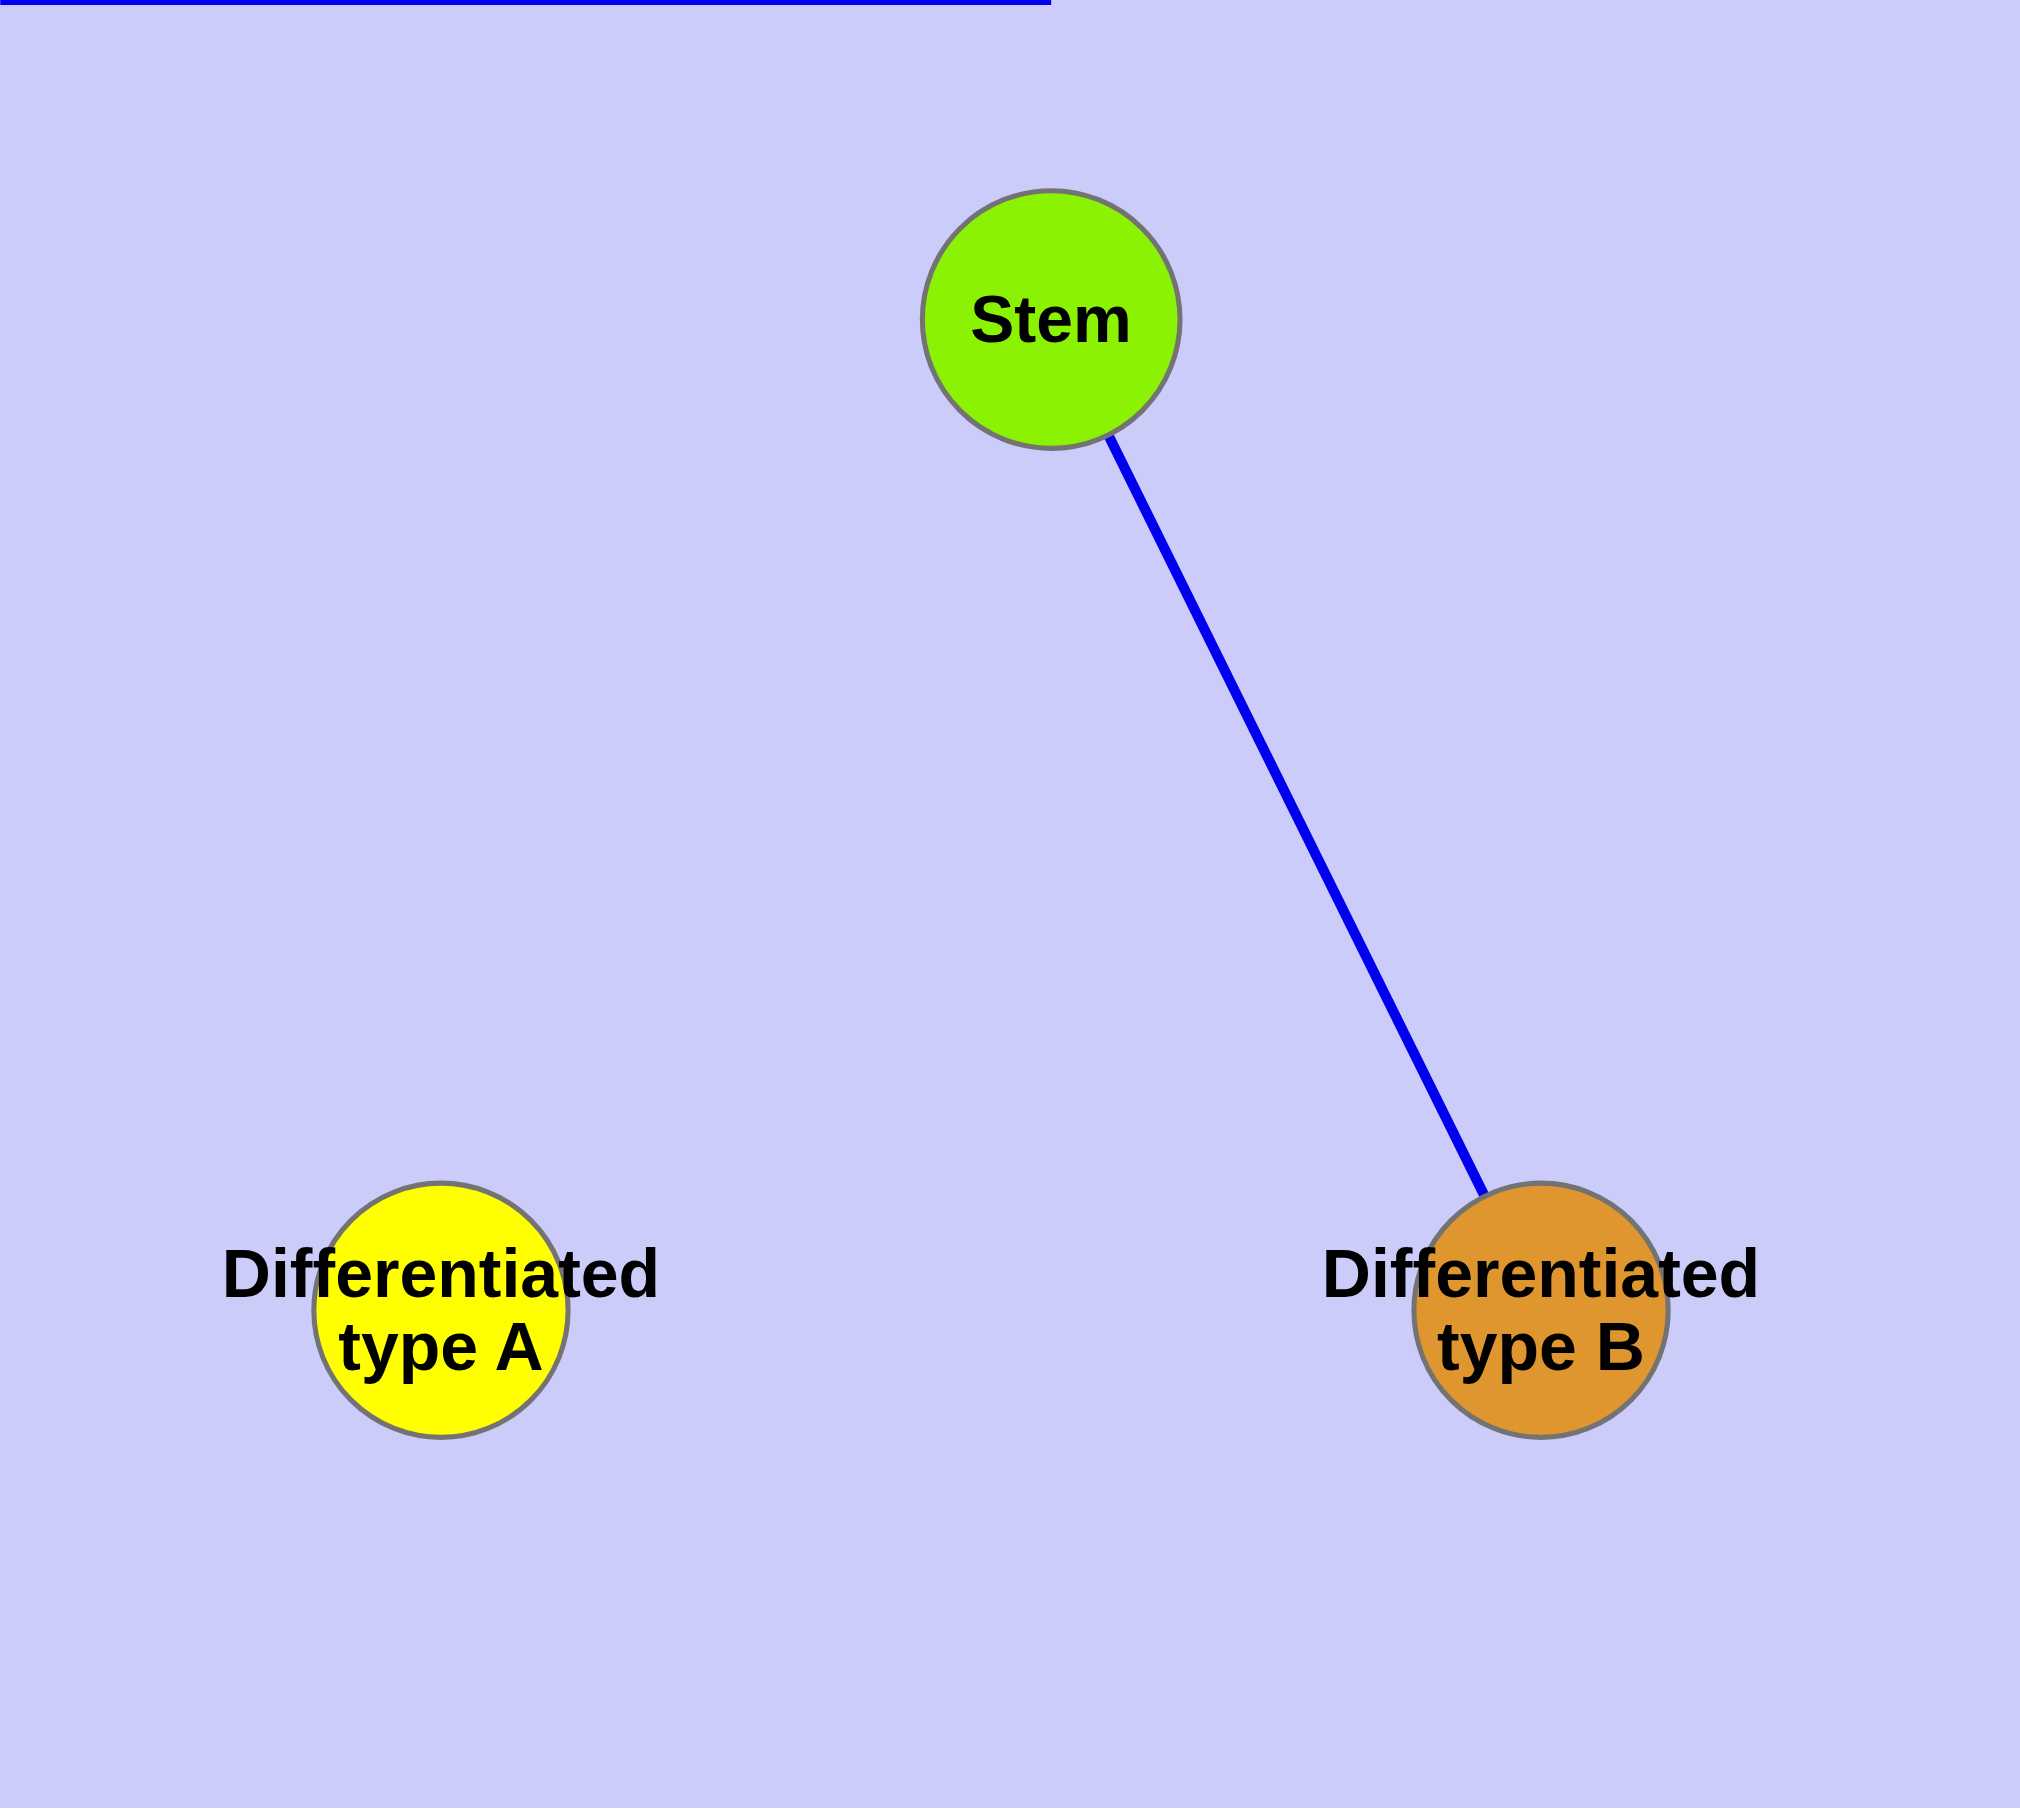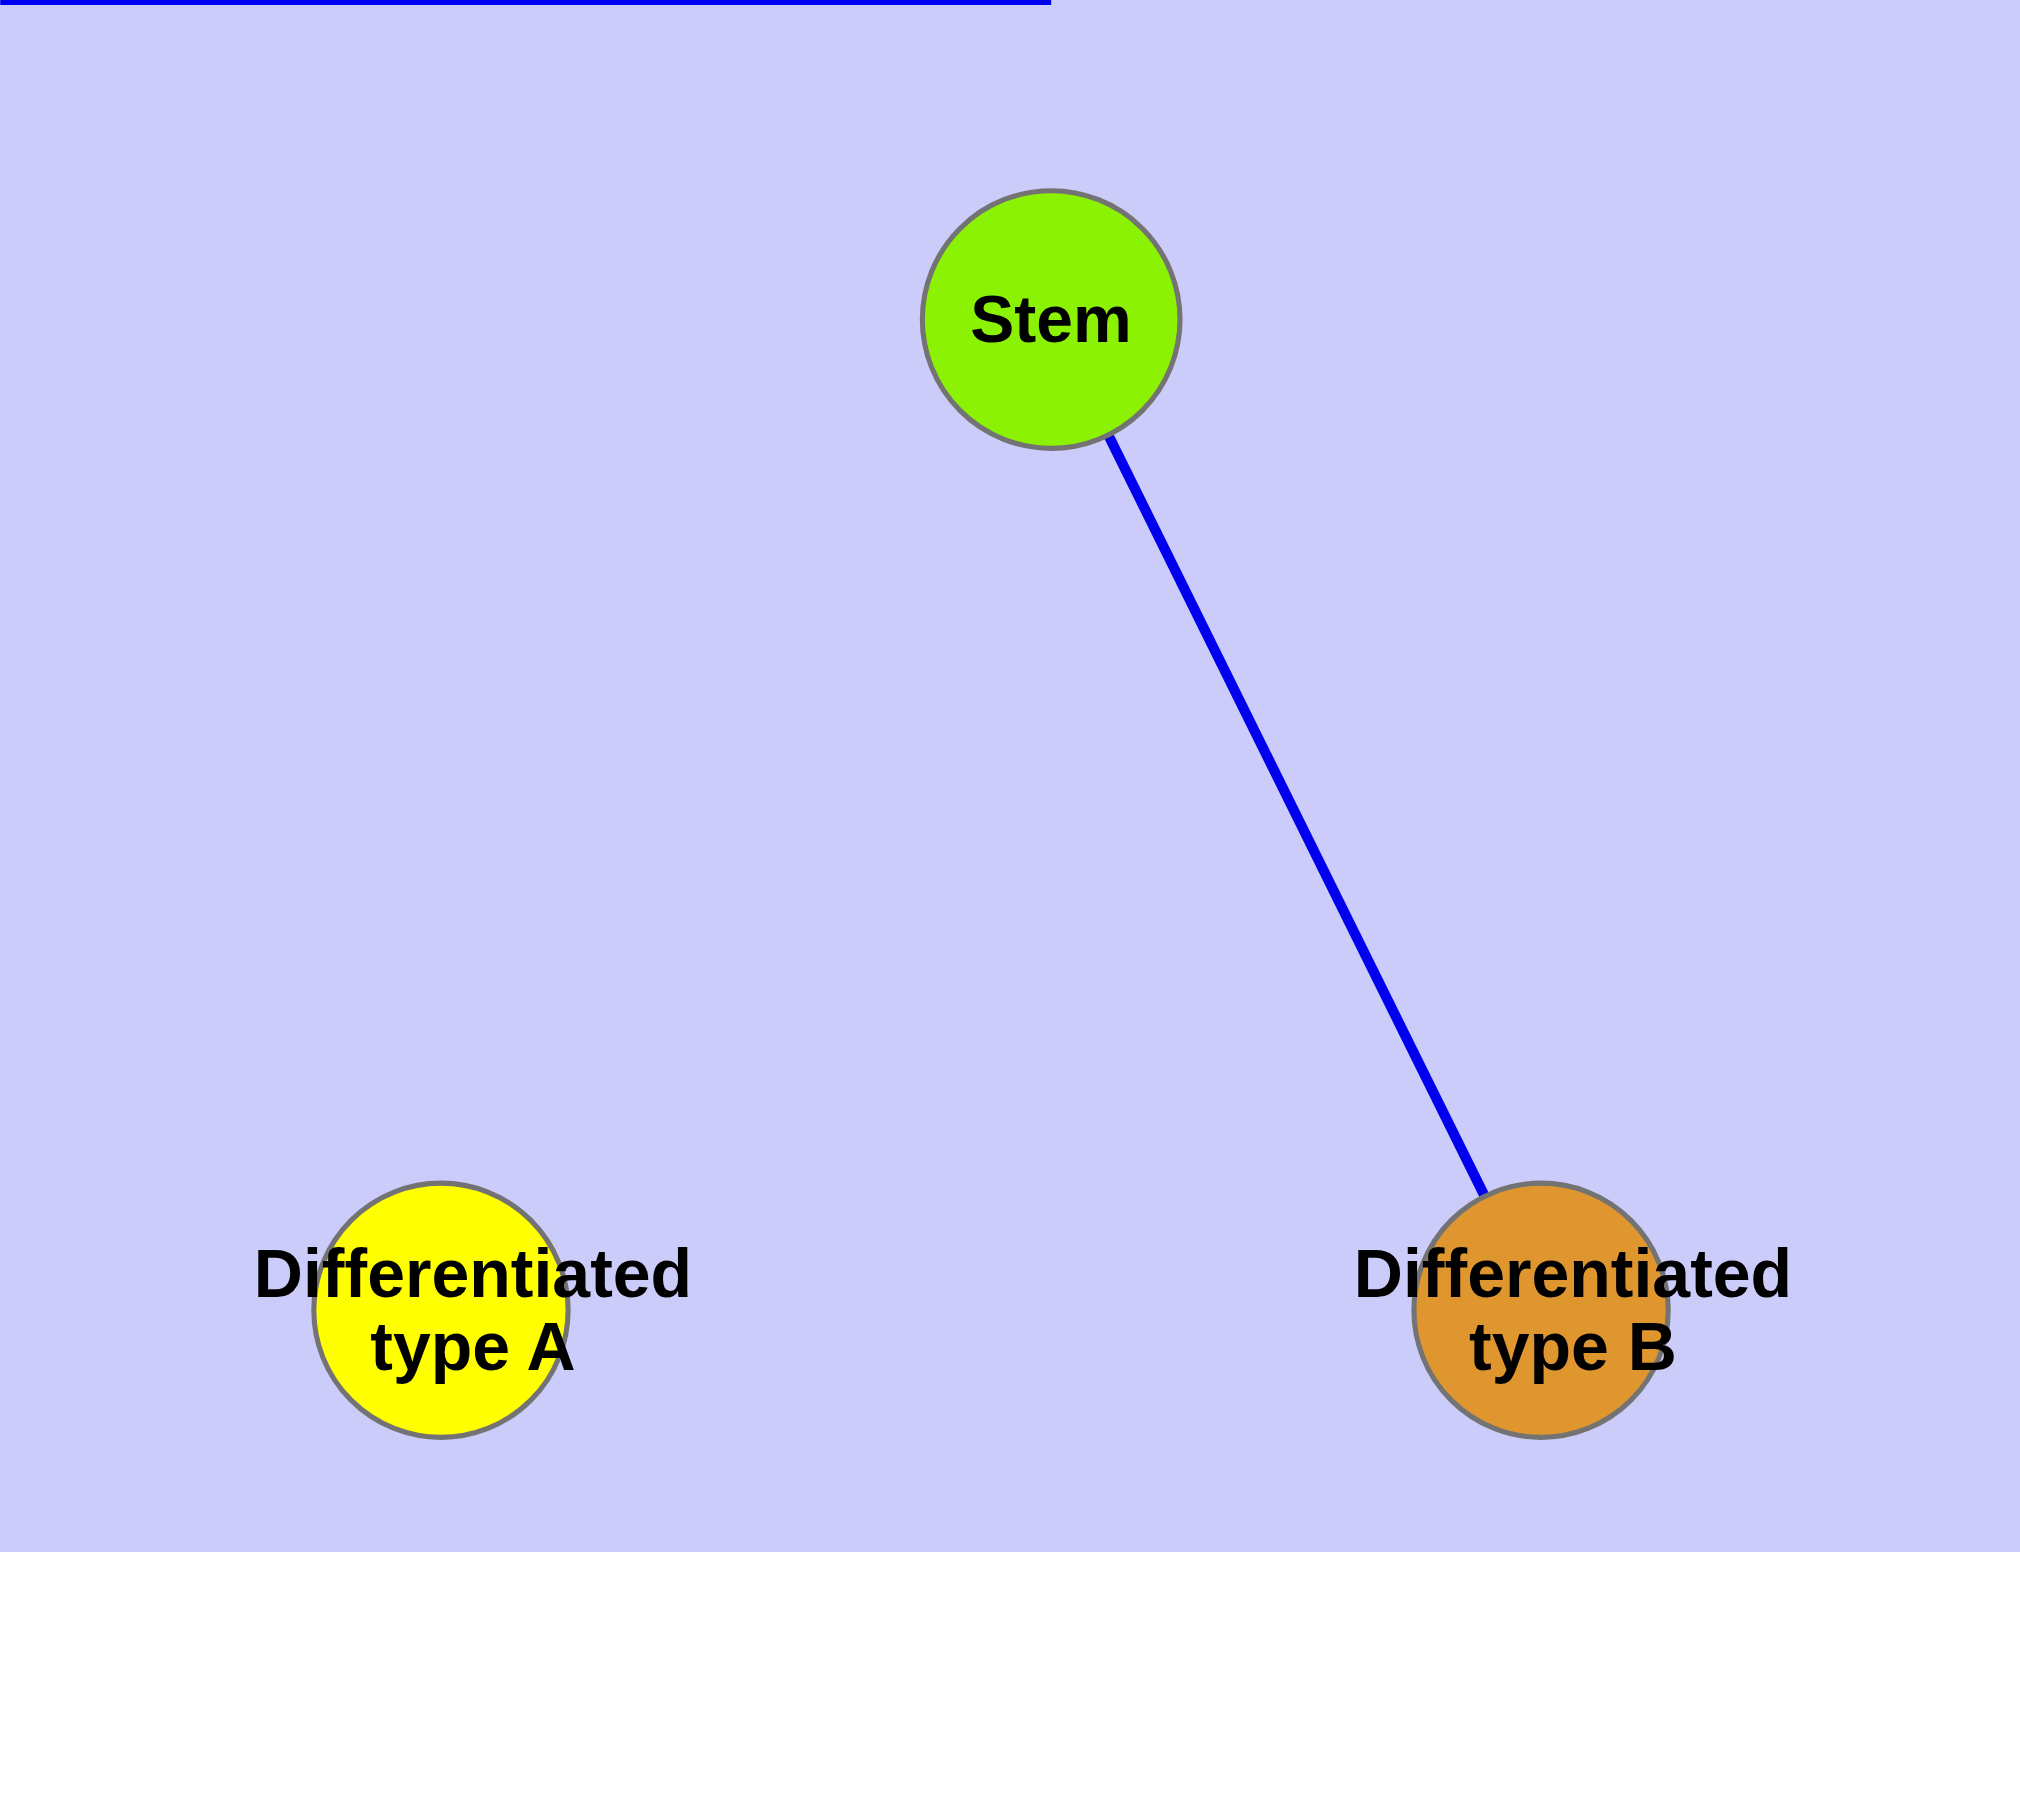--- a/index.html
+++ b/index.html
@@ -9,21 +9,21 @@
   }
   body {
     width: 2021px;
     height: 1812px;
     overflow: hidden;
     font-family: "Liberation Sans", sans-serif;
   }
   #canvas {
     position: relative;
     width: 2021px;
-    height: 1552px;
+    height: 1808px;
     background: #ccccfa;
   }
   #graph-svg {
     position: absolute;
     left: 0;
     top: 0;
     width: 2021px;
     height: 1812px;
     display: block;
   }
@@ -36,21 +36,20 @@
     line-height: 1.08;
     white-space: pre;
     pointer-events: none;
     transform: translate(-50%, -50%);
   }
   .node-label.root {
     font-size: 66px;
   }
   .node-label.leaf {
     font-size: 68px;
-    margin-left: 32px;
   }
 </style>
 </head>
 <body>
 
 <div id="canvas" style="background: rgb(204, 204, 250);">
 
   <svg id="graph-svg" viewBox="0 0 2384 2138">
     <g x1="1240" y1="377" x2="520" y2="1546" stroke="#0000ee" stroke-width="12" stroke-linecap="butt">
       <line x1="1240" y1="377" x2="1818" y2="1546" stroke="#0000ee" stroke-width="12" stroke-linecap="butt"></line>

